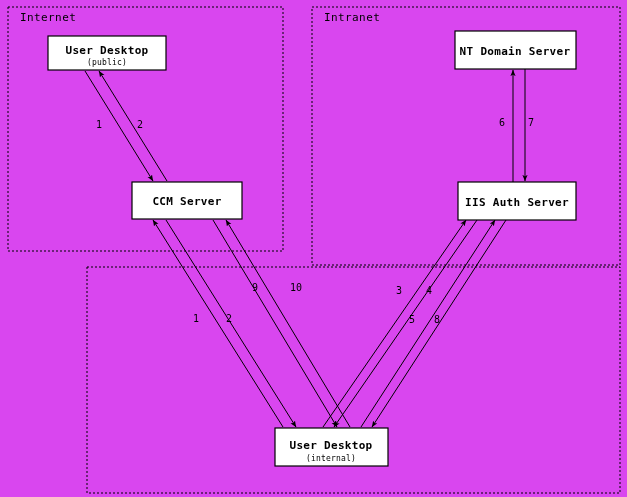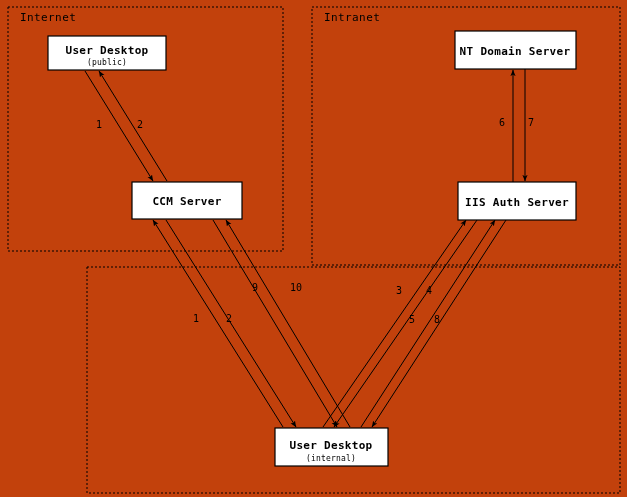--- a/index.html
+++ b/index.html
@@ -10,21 +10,21 @@
   body {
     width: 627px;
     height: 497px;
     font-family: "DejaVu Sans Mono", monospace;
     overflow: hidden;
   }
   #diagram-root {
     position: relative;
     width: 627px;
     height: 497px;
-    background: #c2410c;
+    background: #d946ef;
   }
   svg#diagram-svg {
     position: absolute;
     top: 0;
     left: 0;
     width: 627px;
     height: 497px;
     display: block;
   }
   .zone-label {

